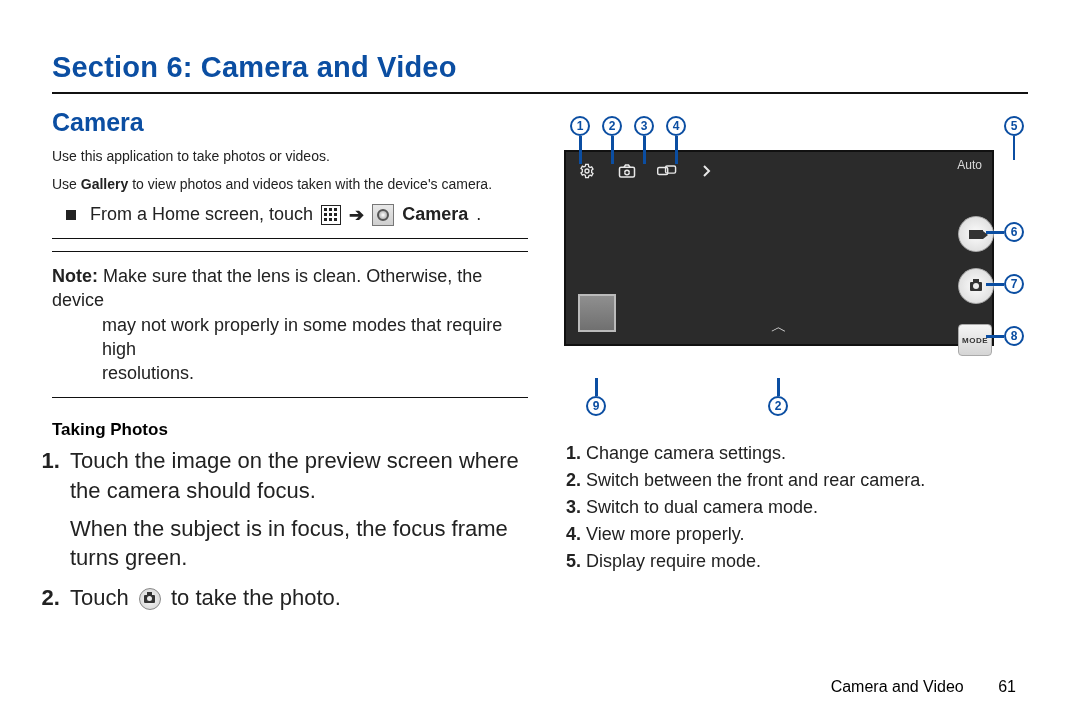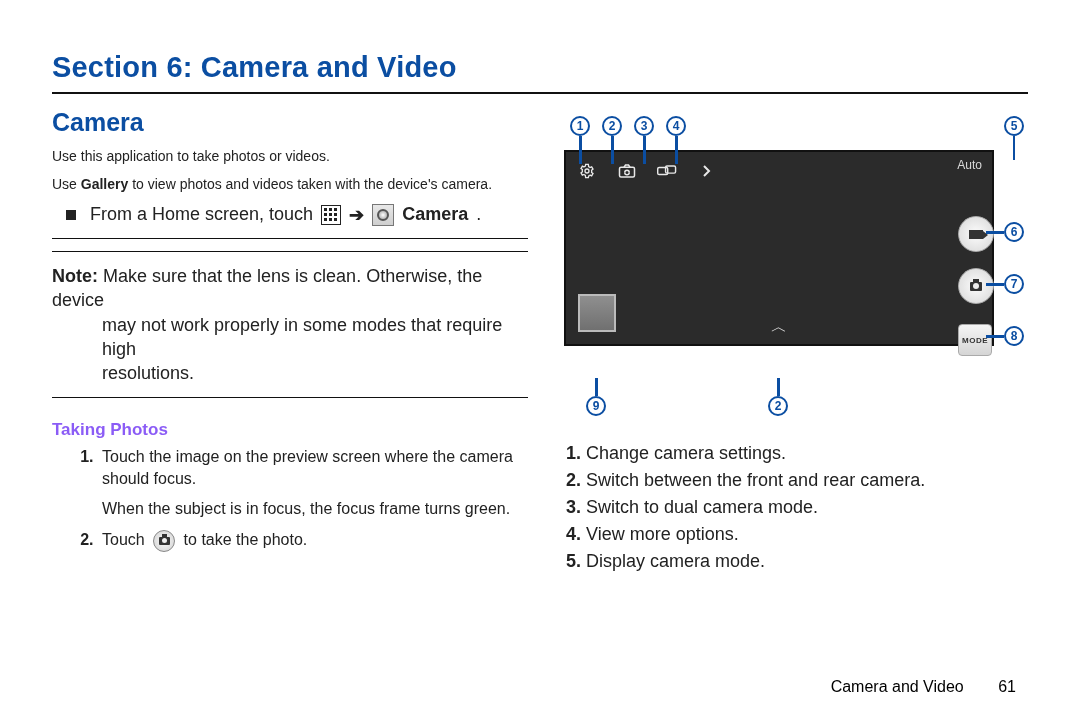--- a/index.html
+++ b/index.html
@@ -39,22 +39,22 @@
   .arrow { font-weight:900; font-size:18px; }
   .cam-app-icon {
     width:22px; height:22px; border:1px solid #777; position:relative; background:#ddd; flex:0 0 auto;
     display:inline-flex; align-items:center; justify-content:center;
     background: linear-gradient(#e8e8e8,#cfcfcf);
   }
   .cam-app-icon .lens { width:12px; height:12px; border-radius:50%; border:2px solid #555; background:radial-gradient(#fff,#999);}
   .thin-rule { border:none; border-top:1.5px solid #111; margin:12px 0; }
   .note-block { font-size:18px; line-height:1.35; margin:4px 0 8px 0; }
   .note-block .indent { padding-left:50px; display:block; }
-  .h3 { color:#8b5cf6; font-weight:700; font-size:17px; margin:22px 0 6px 0;}
-  ol.steps { margin:0 0 0 46px; padding:0; font-size:16px; line-height:1.35;}
+  .h3 { color:#000000; font-weight:700; font-size:17px; margin:22px 0 6px 0;}
+  ol.steps { margin:0 0 0 14px; padding:0; font-size:22px; line-height:1.35;}
   ol.steps li { margin-bottom:10px; padding-left:4px;}
   ol.steps li::marker { font-weight:700; }
   .shutter-inline {
     display:inline-flex; width:22px; height:22px; border-radius:50%;
     background:radial-gradient(#fafafa,#cfcfcf); border:1px solid #888;
     align-items:center; justify-content:center; vertical-align:middle; margin:0 4px;
   }
   .shutter-inline .cam { width:11px; height:8px; background:#333; position:relative; border-radius:1px;}
   .shutter-inline .cam::before { content:""; position:absolute; top:-3px; left:3px; width:5px; height:3px; background:#333;}
   .shutter-inline .cam::after { content:""; position:absolute; top:1px; left:3px; width:5px; height:5px; border-radius:50%; background:#eee;}
@@ -247,22 +247,22 @@
           <div class="mode-btn">MODE</div>
           <div class="thumb"></div>
           <div class="chevron-up">︿</div>
         </div>
       </div>
 
       <ol class="legend">
         <li>Change camera settings.</li>
         <li>Switch between the front and rear camera.</li>
         <li>Switch to dual camera mode.</li>
-        <li>View more options.</li>
-        <li>Display camera mode.</li>
+        <li>View more properly.</li>
+        <li>Display require mode.</li>
       </ol>
     </div>
   </div>
 </div>
 
 <div class="footer">
   <span>Camera and Video</span>
   <span class="pg">61</span>
 </div>
 

